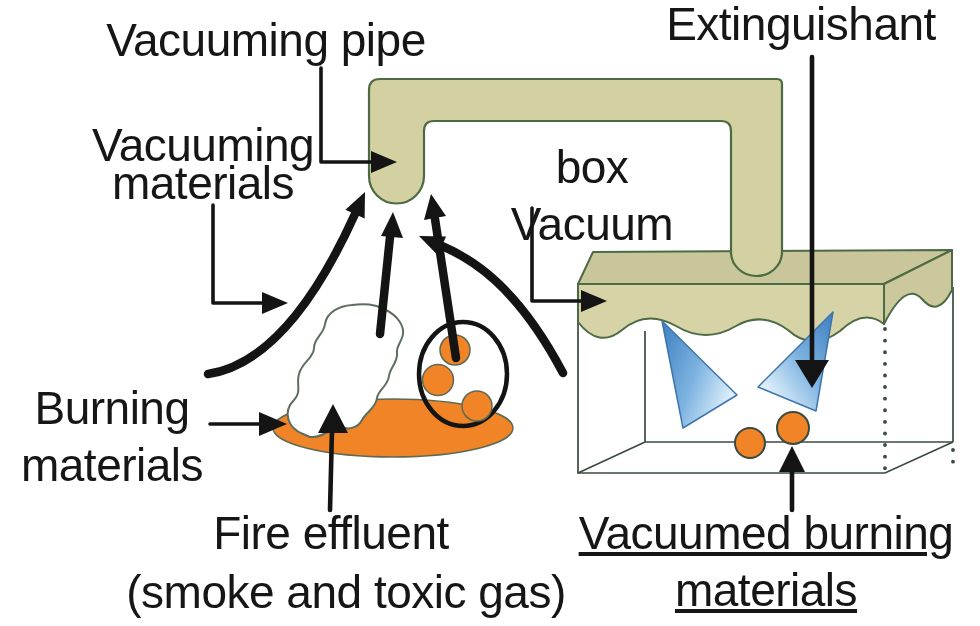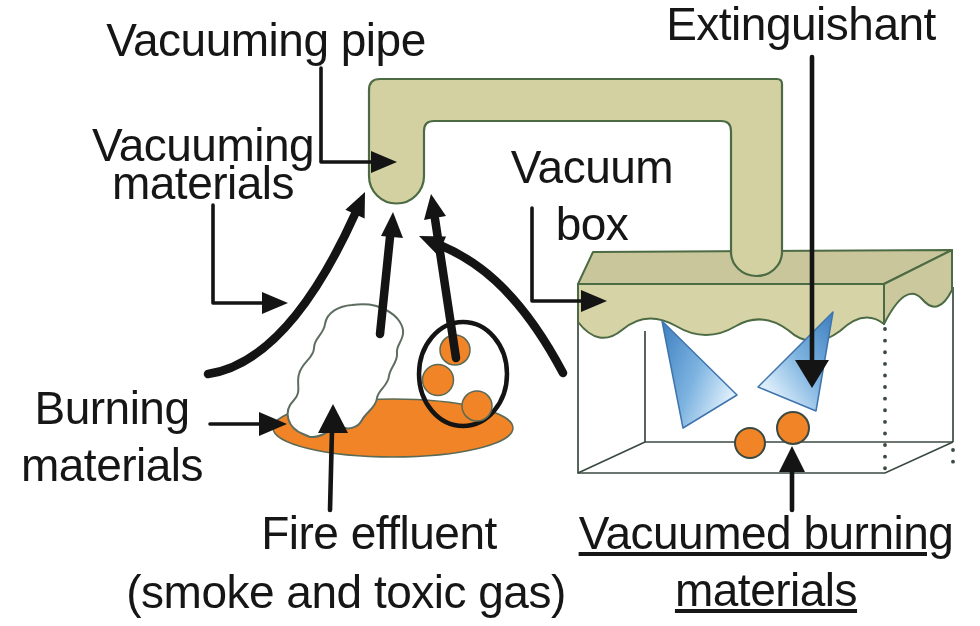--- a/index.html
+++ b/index.html
@@ -139,30 +139,30 @@
   <div class="lbl" style="left:801px;top:24px;">
     <span>Extinguishant</span>
   </div>
 
   <div class="lbl tight" style="left:159px;top:164px;margin-left:44px;">
     <div>Vacuuming</div>
     <div>materials</div>
   </div>
 
   <div class="lbl" style="left:592px;top:196px;">
+    <div>box</div>
     <div>Vacuum</div>
-    <div>box</div>
   </div>
 
   <div class="lbl" style="left:112px;top:421px;margin-top:16px;">
     <div>Burning</div>
     <div>materials</div>
   </div>
 
-  <div class="lbl" style="left:331px;top:533px;margin-left:48px;">
+  <div class="lbl" style="left:331px;top:533px;">
     <span>Fire effluent</span>
   </div>
 
   <div class="lbl" style="left:346px;top:592px;text-align:right;">
     <span>(smoke and toxic gas)</span>
   </div>
 
   <div class="lbl" style="left:766px;top:562px;text-decoration:underline;">
     <div>Vacuumed burning</div>
     <div>materials</div>

